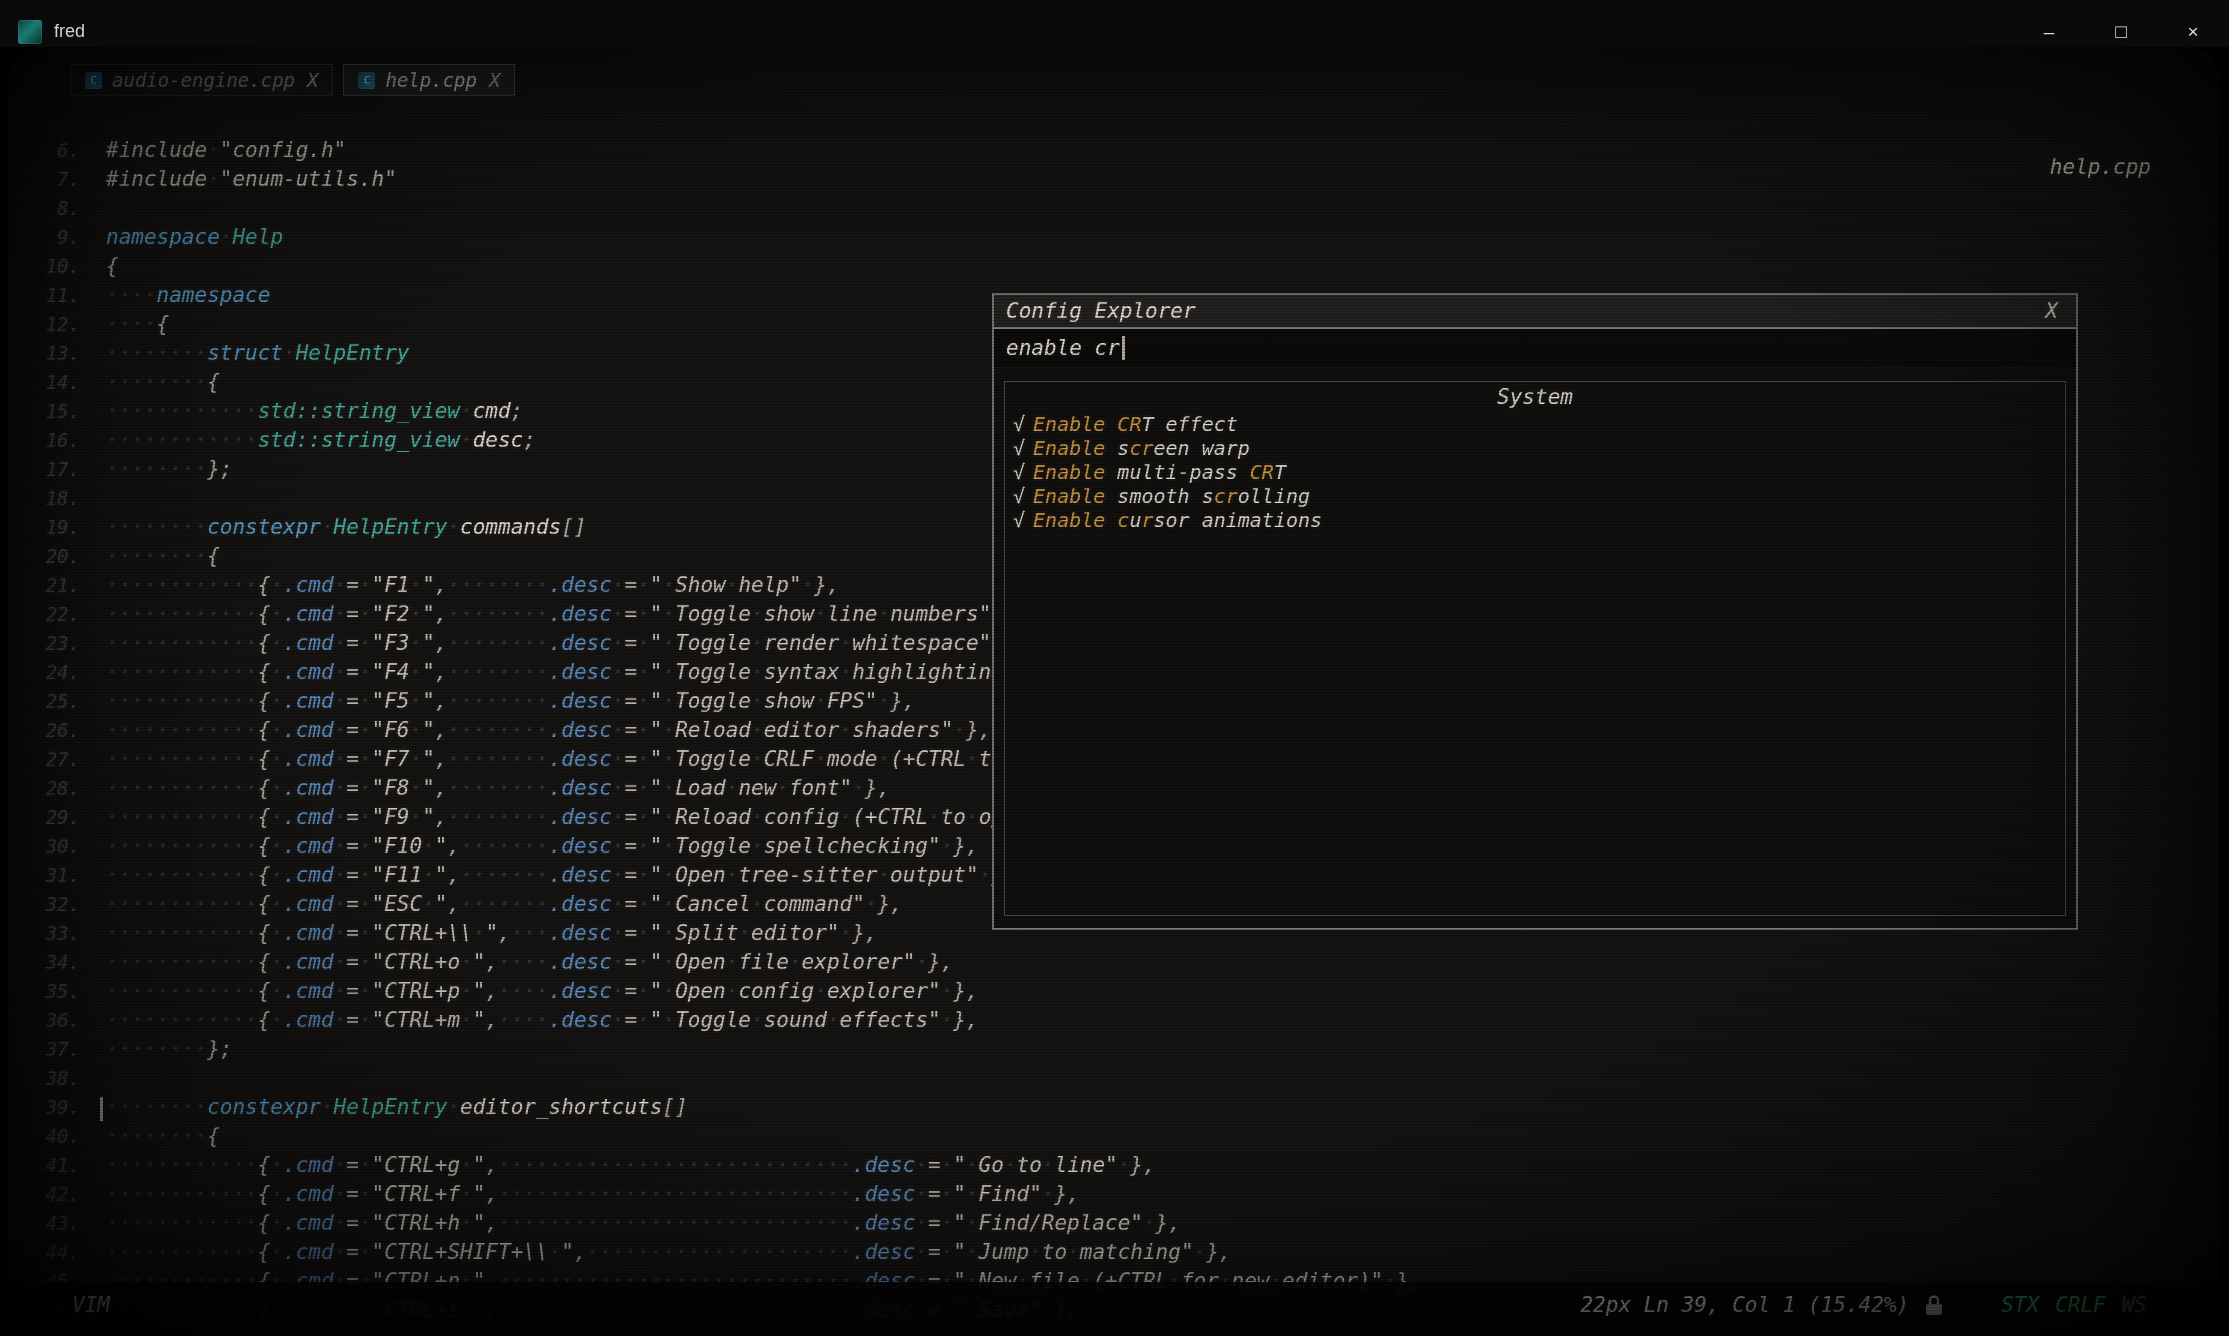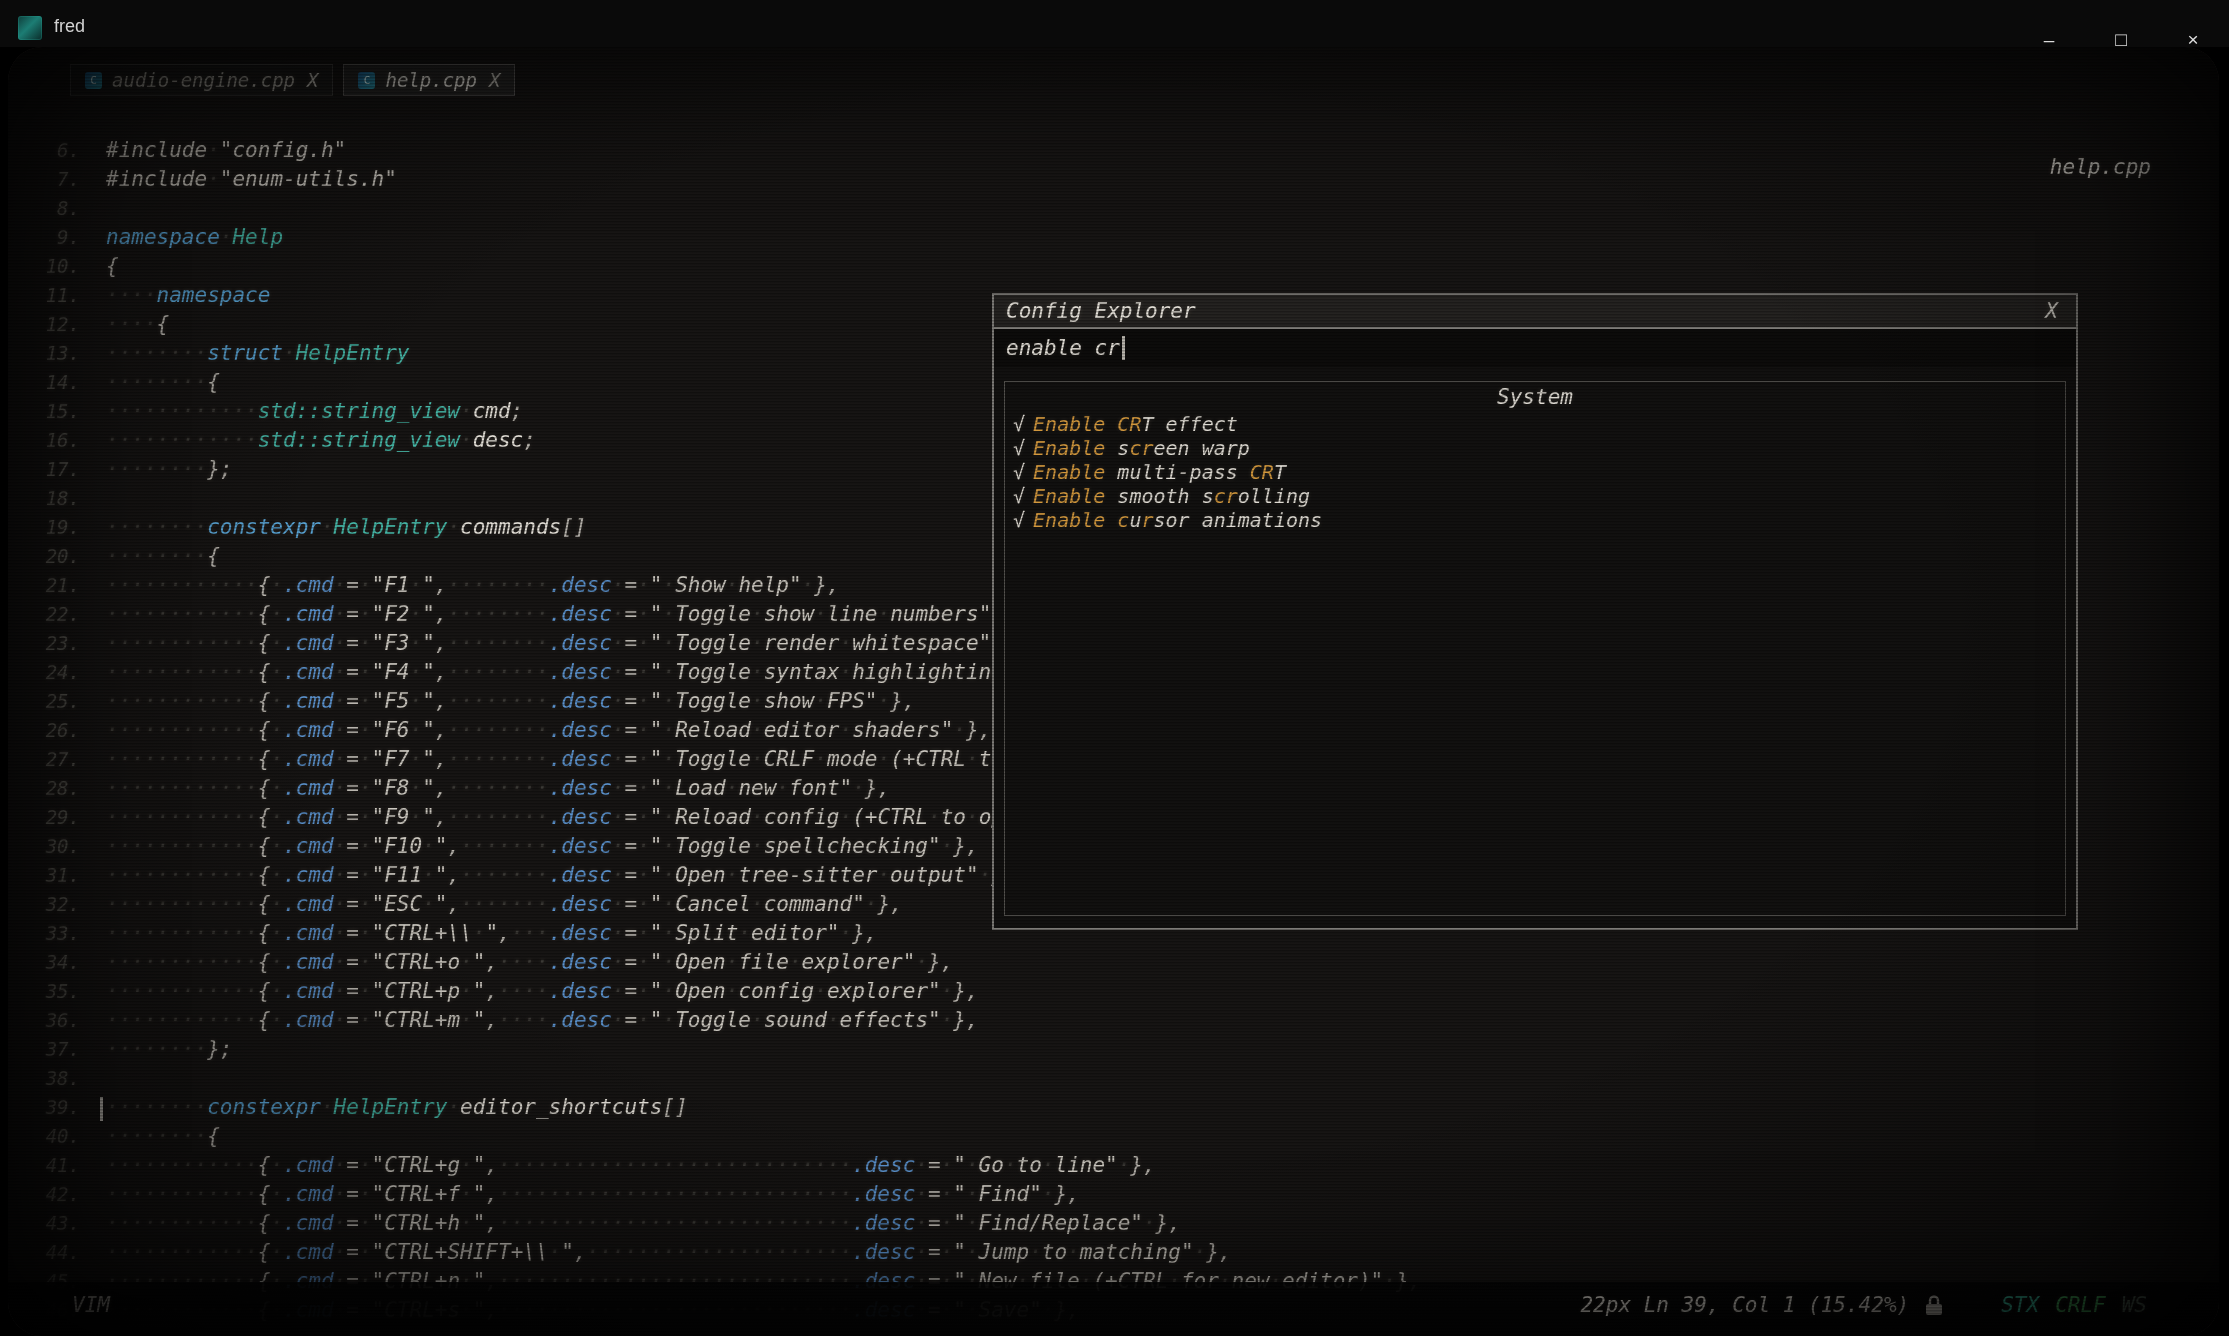--- a/index.html
+++ b/index.html
@@ -10,21 +10,21 @@
   }
   *{box-sizing:border-box;}
   html,body{margin:0;padding:0;}
   body{
     width:2229px;height:1336px;background:#000;overflow:hidden;position:relative;
     font-family:"DejaVu Sans Mono","Liberation Mono",monospace;
   }
   
   .titlebar{
     position:absolute;top:0;left:0;right:0;height:47px;background:var(--bg-title);
-    display:flex;align-items:flex-start;padding:16px 0 0 18px;z-index:100;
+    display:flex;align-items:center;padding:16px 0 0 18px;z-index:100;
     font-family:"Liberation Sans",sans-serif;
   }
   .app-icon{
     width:24px;height:24px;border-radius:3px;margin-right:12px;
     background:linear-gradient(135deg,#0f3d3a 0%,#1c7d74 45%,#0a2a28 100%);
     box-shadow:inset 0 0 0 1px #2aa79a44;
   }
   .win-title{color:#d2d2d2;font-size:18px;}
   .win-controls{margin-left:auto;display:flex;height:47px;}
   .win-controls .ctl{

